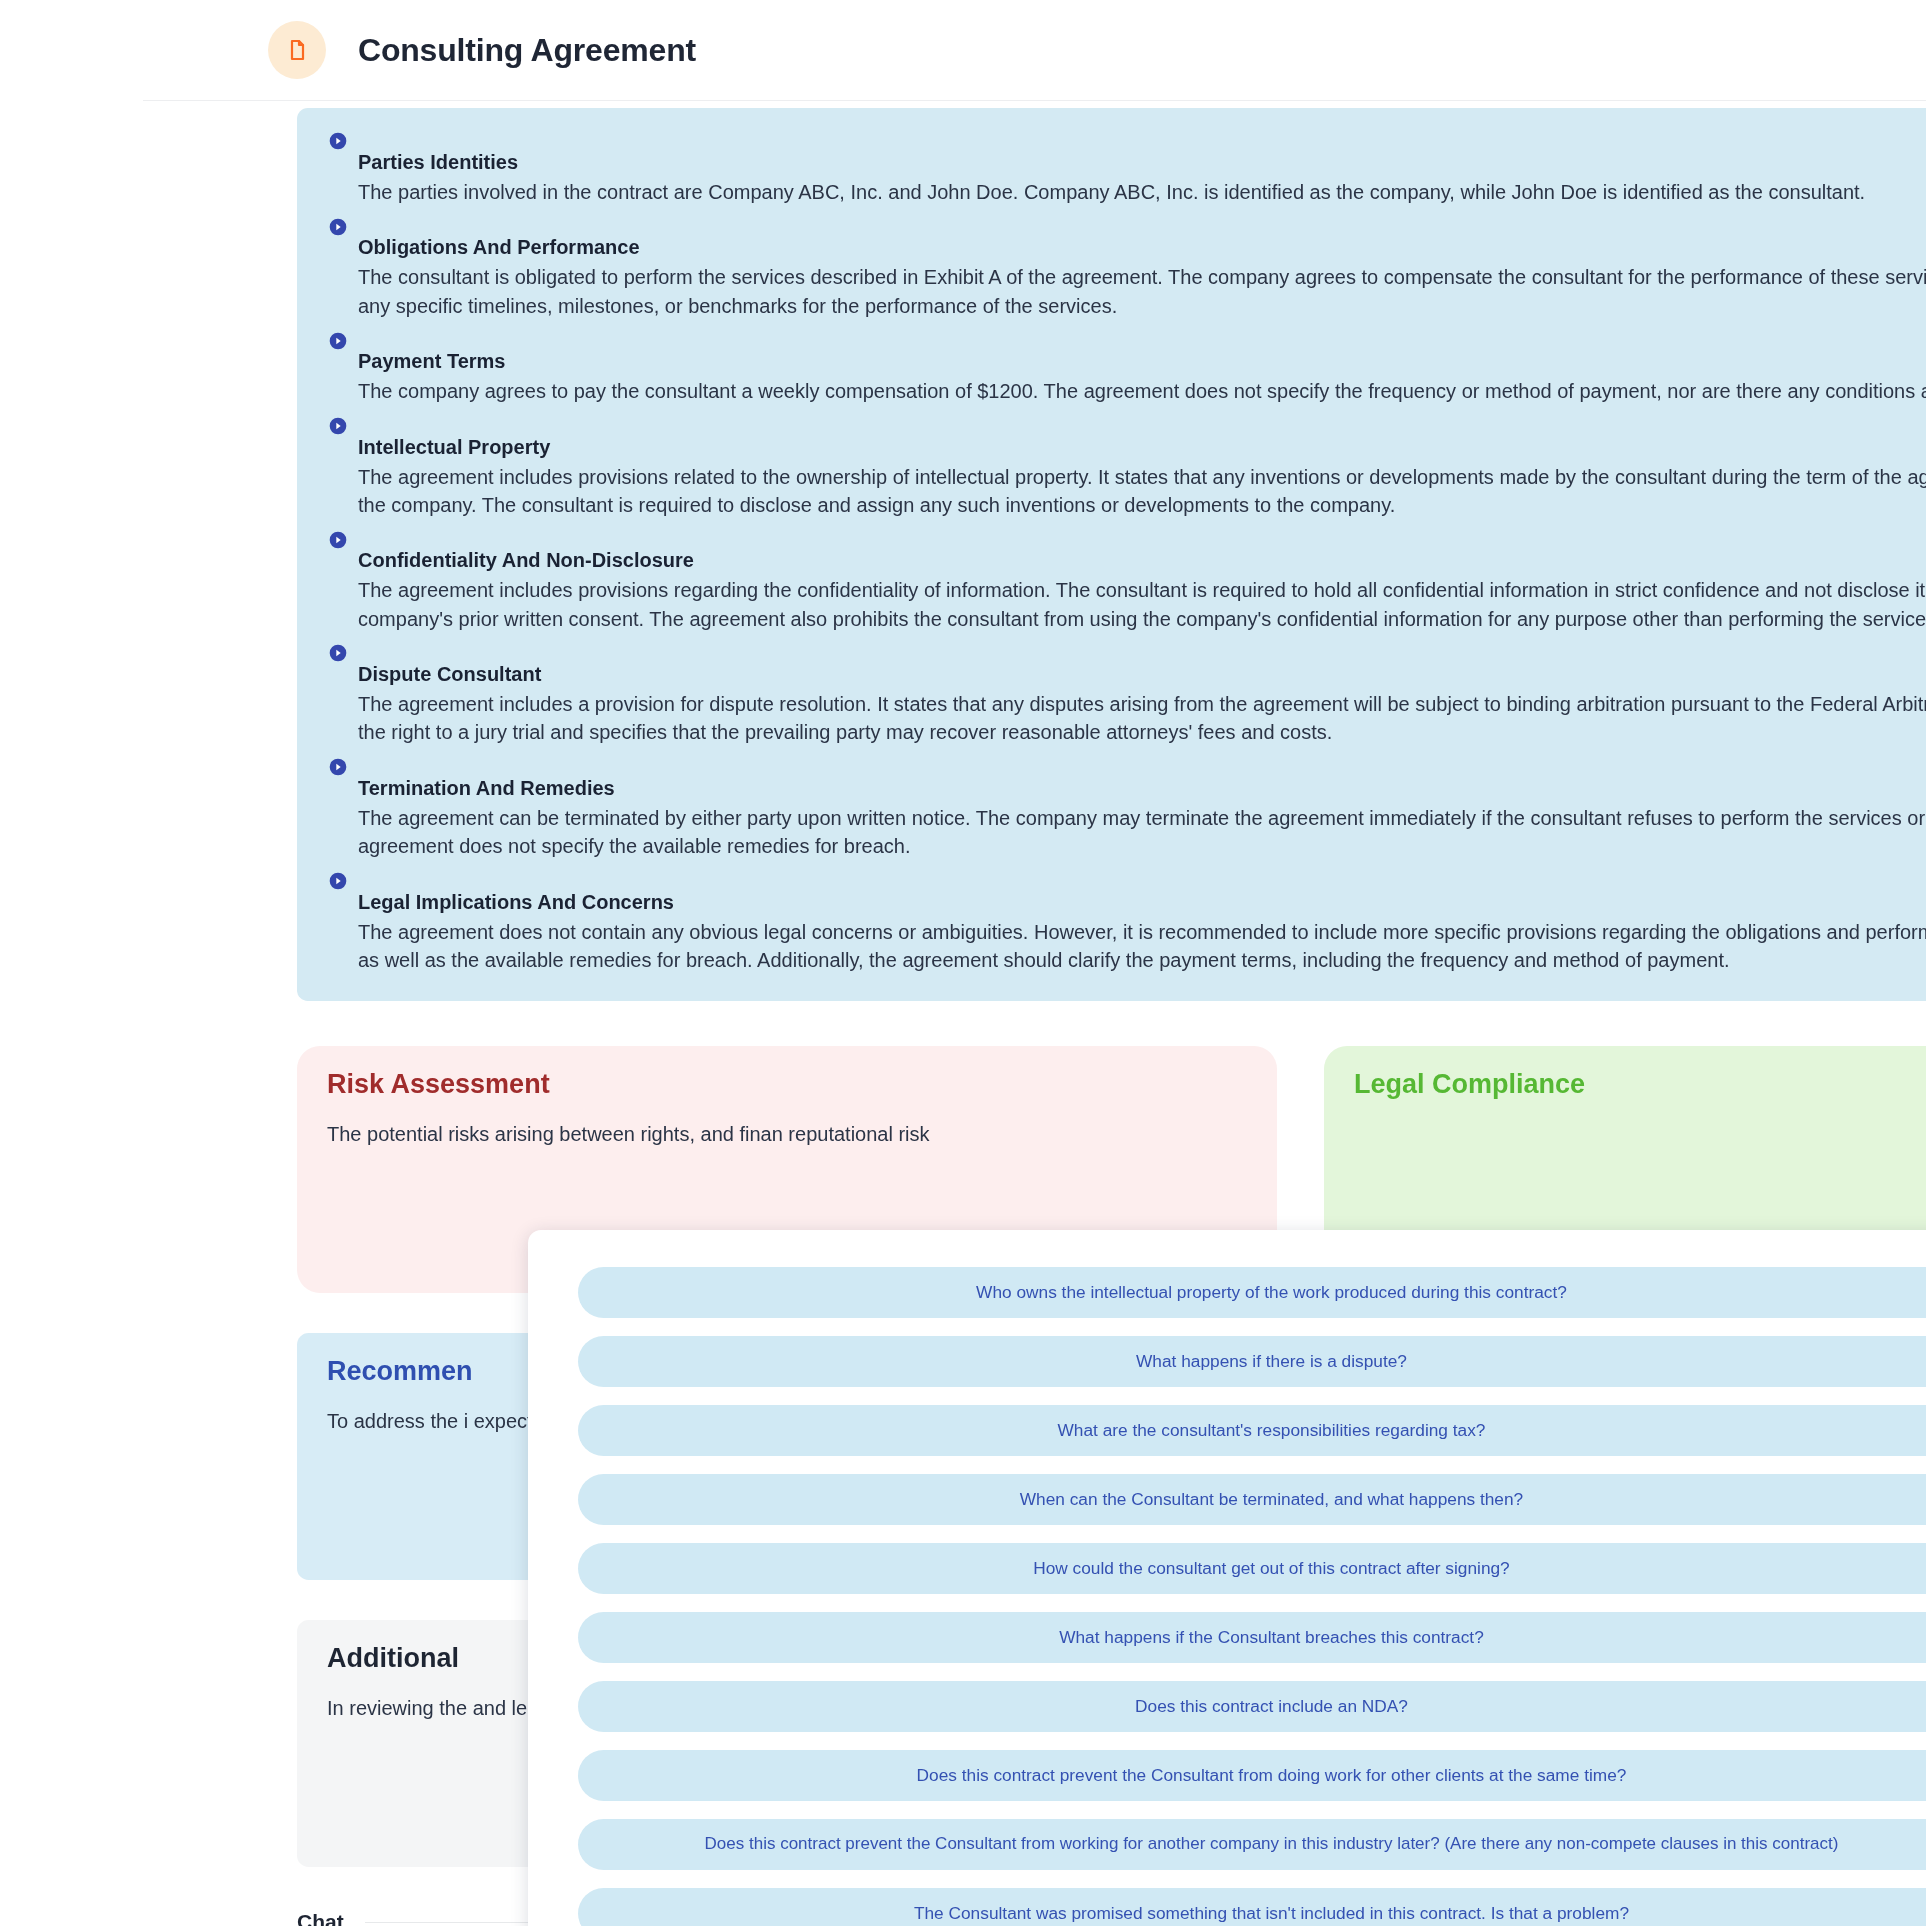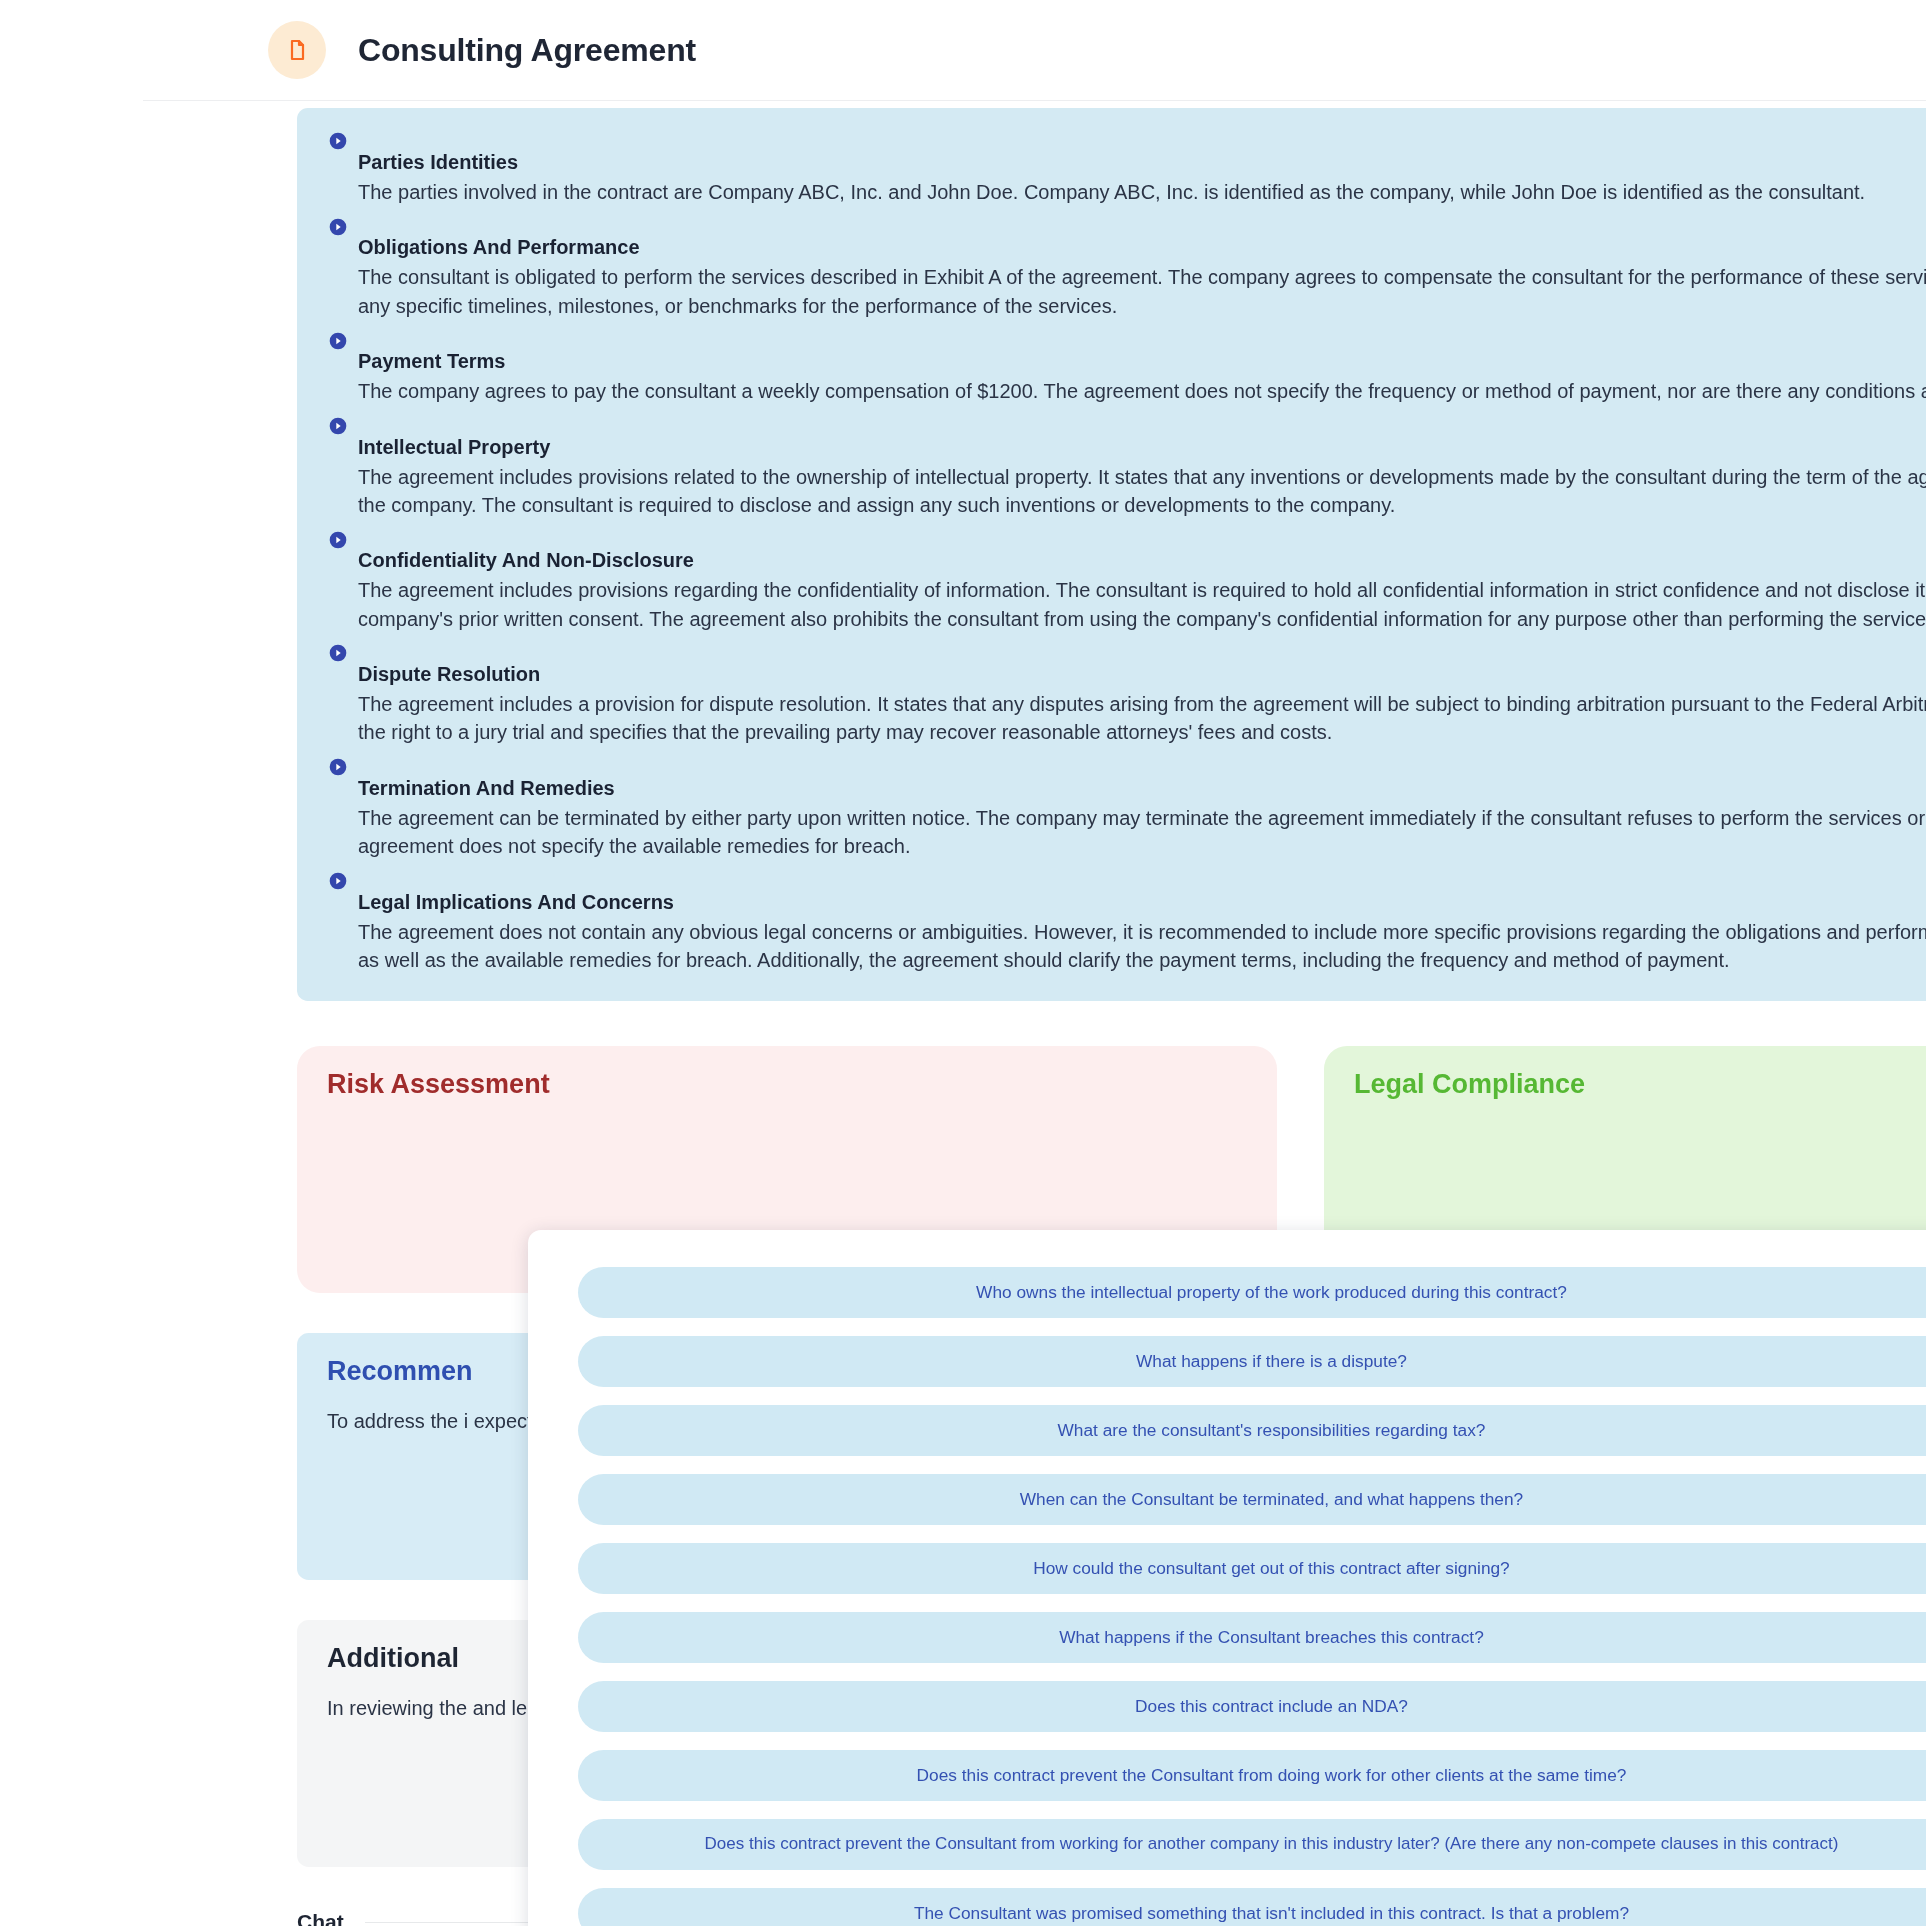--- a/index.html
+++ b/index.html
@@ -221,21 +221,21 @@
       </div>
 
       <div class="sum-item">
         <div class="sum-head">
           <span class="sum-bullet">
             <svg viewBox="0 0 24 24" aria-hidden="true">
               <circle cx="12" cy="12" r="10" fill="#3447ad"></circle>
               <path d="M10 8.2l5.2 3.8L10 15.8z" fill="#ffffff"></path>
             </svg>
           </span>
-          <span class="sum-title">Dispute Resolution</span>
+          <span class="sum-title">Dispute Consultant</span>
         </div>
         <div class="sum-body">The agreement includes a provision for dispute resolution. It states that any disputes arising from the agreement will be subject to binding arbitration pursuant to the Federal Arbitration Act. The agreement also waives the right to a jury trial and specifies that the prevailing party may recover reasonable attorneys' fees and costs.</div>
       </div>
 
       <div class="sum-item">
         <div class="sum-head">
           <span class="sum-bullet">
             <svg viewBox="0 0 24 24" aria-hidden="true">
               <circle cx="12" cy="12" r="10" fill="#3447ad"></circle>
               <path d="M10 8.2l5.2 3.8L10 15.8z" fill="#ffffff"></path>
@@ -257,20 +257,21 @@
           <span class="sum-title">Legal Implications And Concerns</span>
         </div>
         <div class="sum-body" style="margin-bottom:0">The agreement does not contain any obvious legal concerns or ambiguities. However, it is recommended to include more specific provisions regarding the obligations and performance expectations of the consultant, as well as the available remedies for breach. Additionally, the agreement should clarify the payment terms, including the frequency and method of payment.</div>
       </div>
 
     </div>
 
     <div class="cards-row">
       <div class="card risk">
         <div class="card-title">Risk Assessment</div>
+        <div class="card-body">The potential risks arising between rights, and finan reputational risk</div>
       </div>
       <div class="card legal">
         <div class="card-title">Legal Compliance</div>
         <div class="card-body"></div>
       </div>
     </div>
 
     <div class="full-card card recos">
       <div class="card-title">Recommen</div>
       <div class="card-body">To address the i expectations of t payment. Additi</div>

